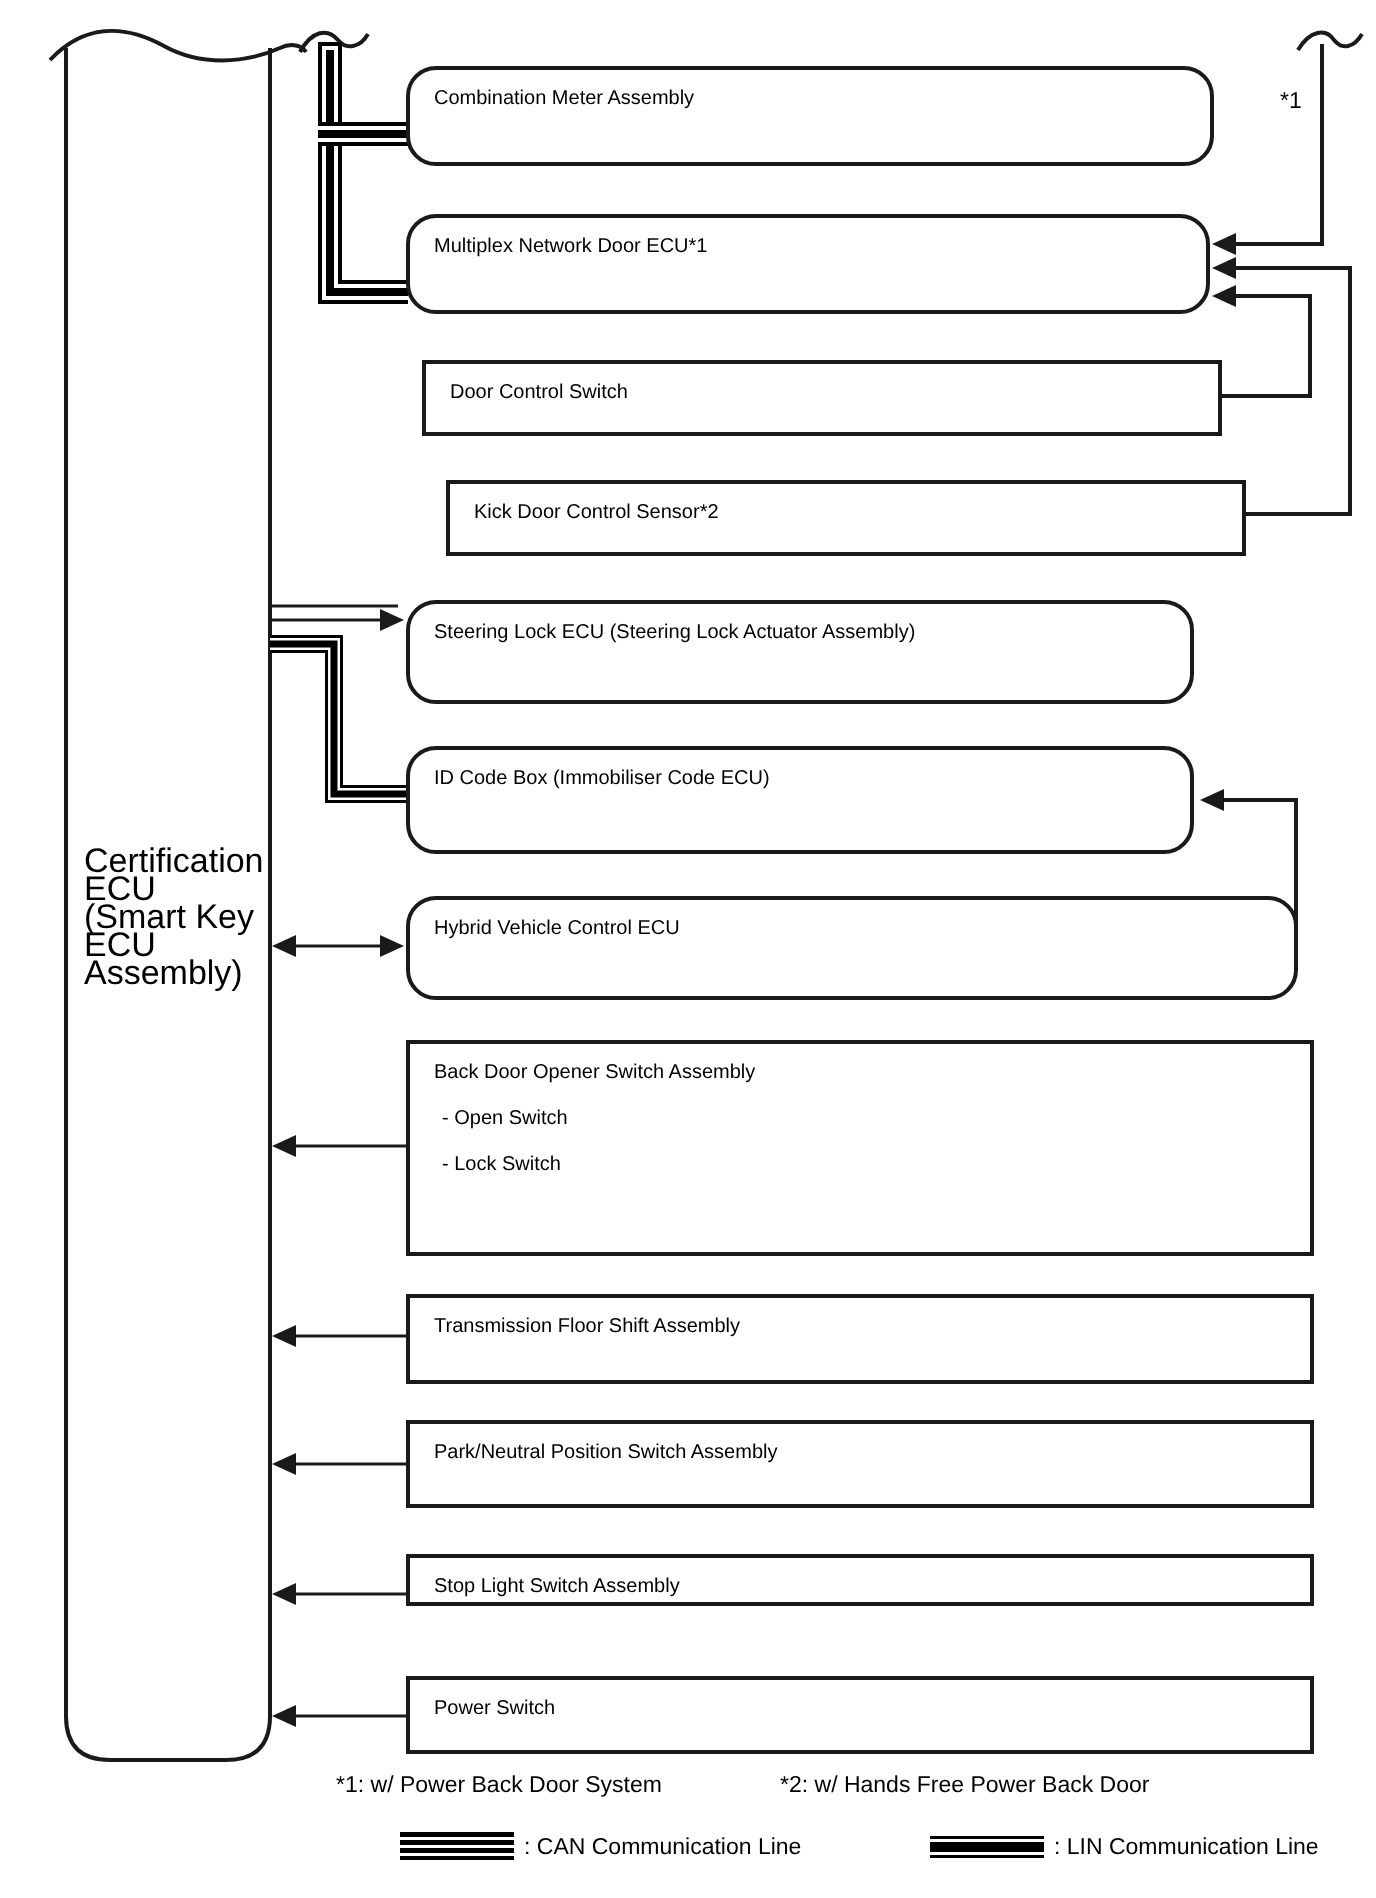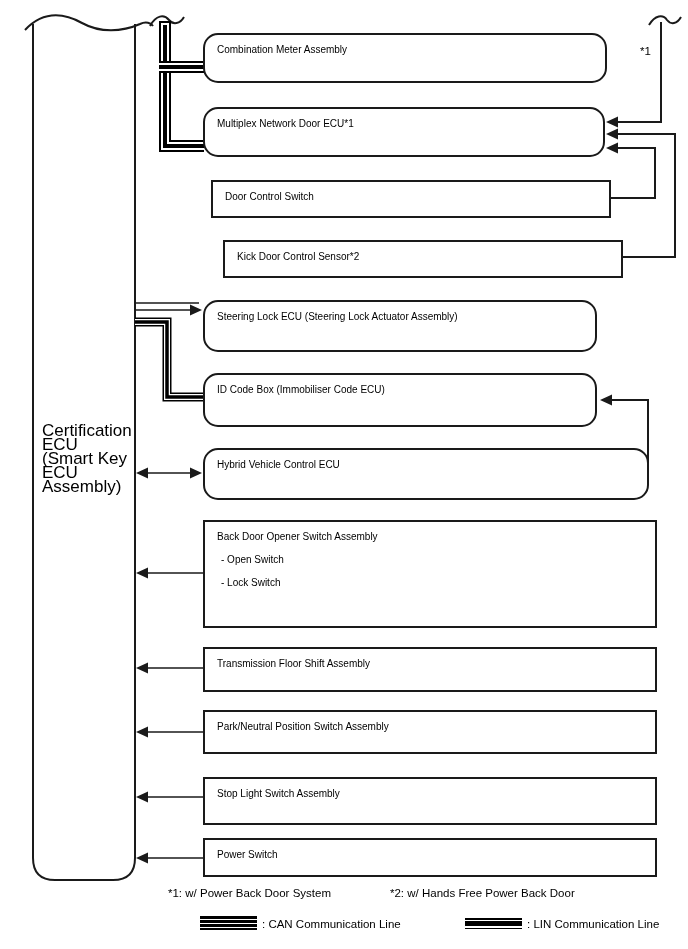--- a/index.html
+++ b/index.html
@@ -175,21 +175,21 @@
   </div>
 
   <div class="box" style="left:203px;top:647px;width:454px;height:45px;">
     <span>Transmission Floor Shift Assembly</span>
   </div>
 
   <div class="box" style="left:203px;top:710px;width:454px;height:44px;">
     <span>Park/Neutral Position Switch Assembly</span>
   </div>
 
-  <div class="box" style="left:203px;top:777px;width:454px;height:48px;">
+  <div class="box" style="left:203px;top:777px;width:454px;height:26px;">
     <span>Stop Light Switch Assembly</span>
   </div>
 
   <div class="box" style="left:203px;top:838px;width:454px;height:39px;">
     <span>Power Switch</span>
   </div>
 
   <div class="floating-label" style="left:640px;top:44px;">*1</div>
 
   <div class="floating-label" style="left:168px;top:886px;">*1: w/ Power Back Door System</div>

